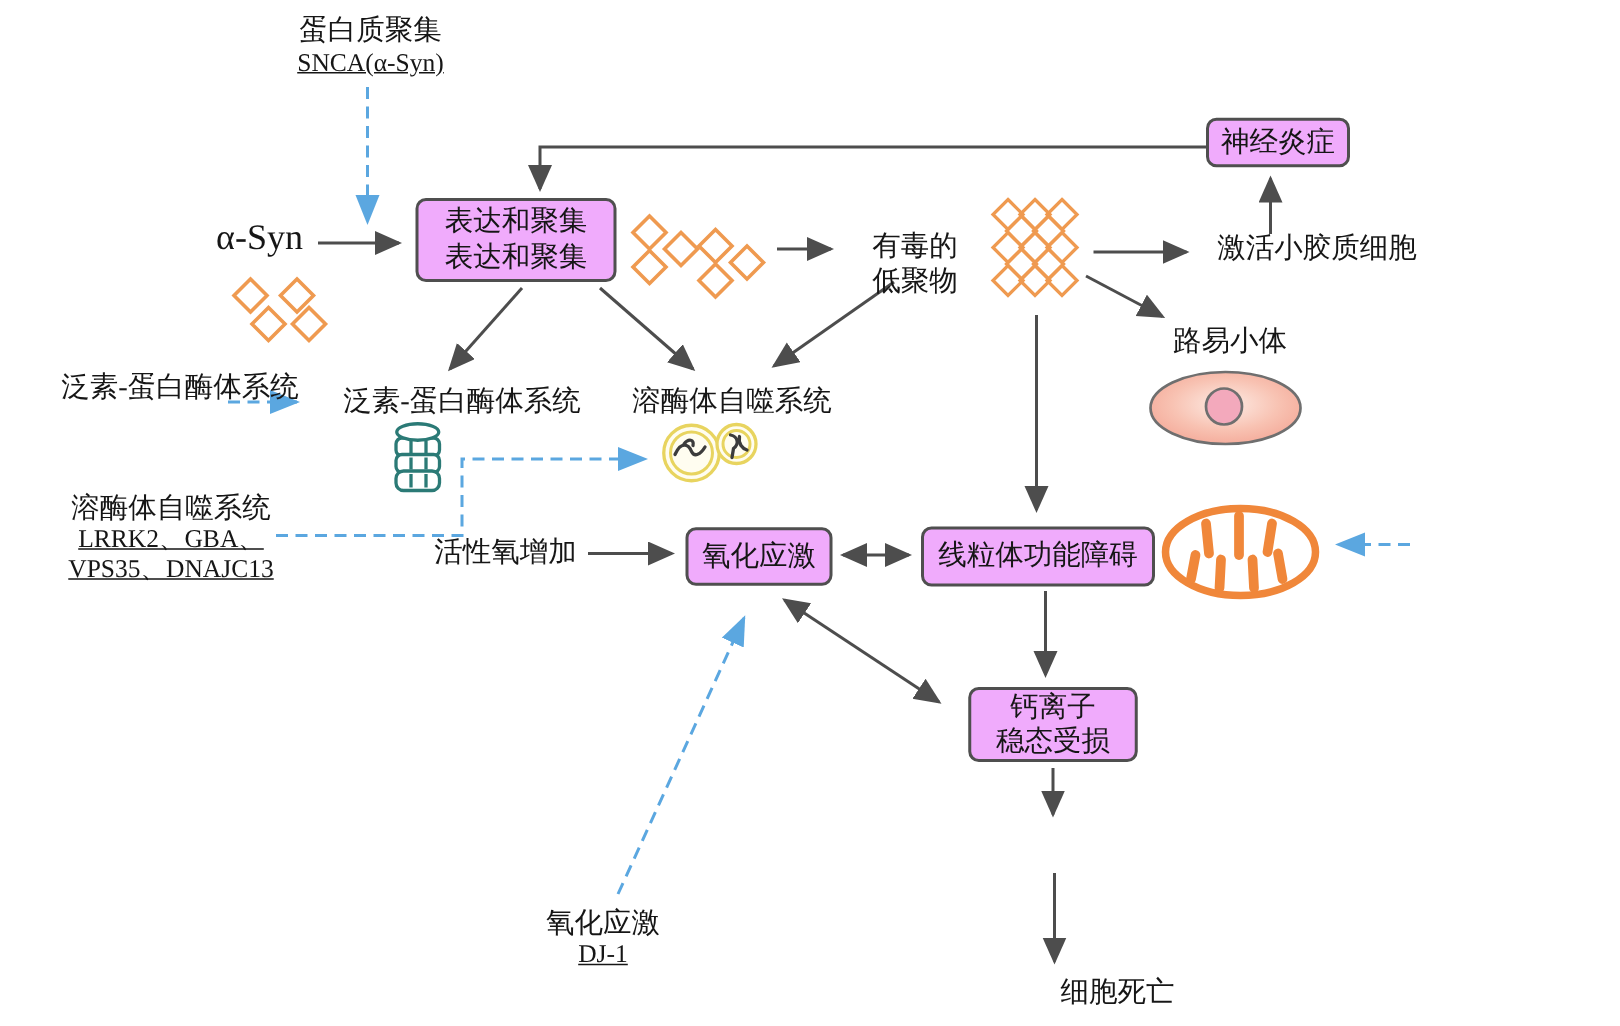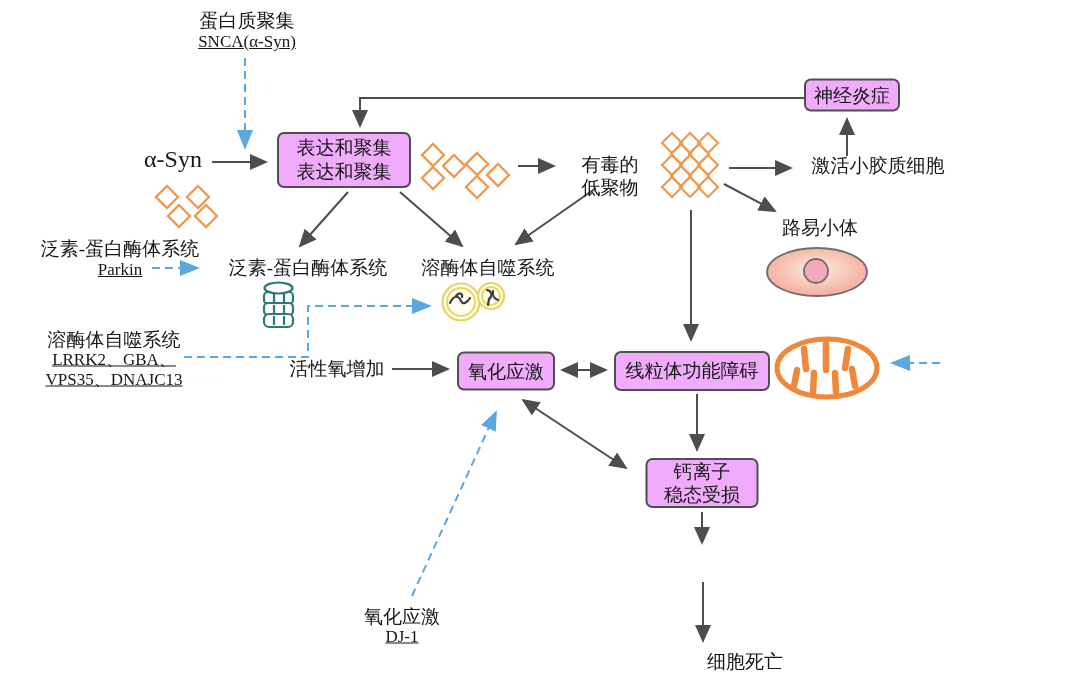--- a/index.html
+++ b/index.html
@@ -182,21 +182,20 @@
     <div>有毒的</div>
     <div>低聚物</div>
   </div>
 
   <div class="lbl" style="left:878px;top:166px;">激活小胶质细胞</div>
 
   <div class="lbl" style="left:820px;top:228px;">路易小体</div>
 
   <div class="lbl" style="left:120px;top:259px;">
     <div>泛素-蛋白酶体系统</div>
-    <div class="sub">Parkin</div>
   </div>
 
   <div class="lbl" style="left:308px;top:268px;">泛素-蛋白酶体系统</div>
 
   <div class="lbl" style="left:488px;top:268px;">溶酶体自噬系统</div>
 
   <div class="lbl" style="left:114px;top:359px;line-height:21px;">
     <div>溶酶体自噬系统</div>
     <div class="sub">LRRK2、GBA、</div>
     <div class="sub">VPS35、DNAJC13</div>

